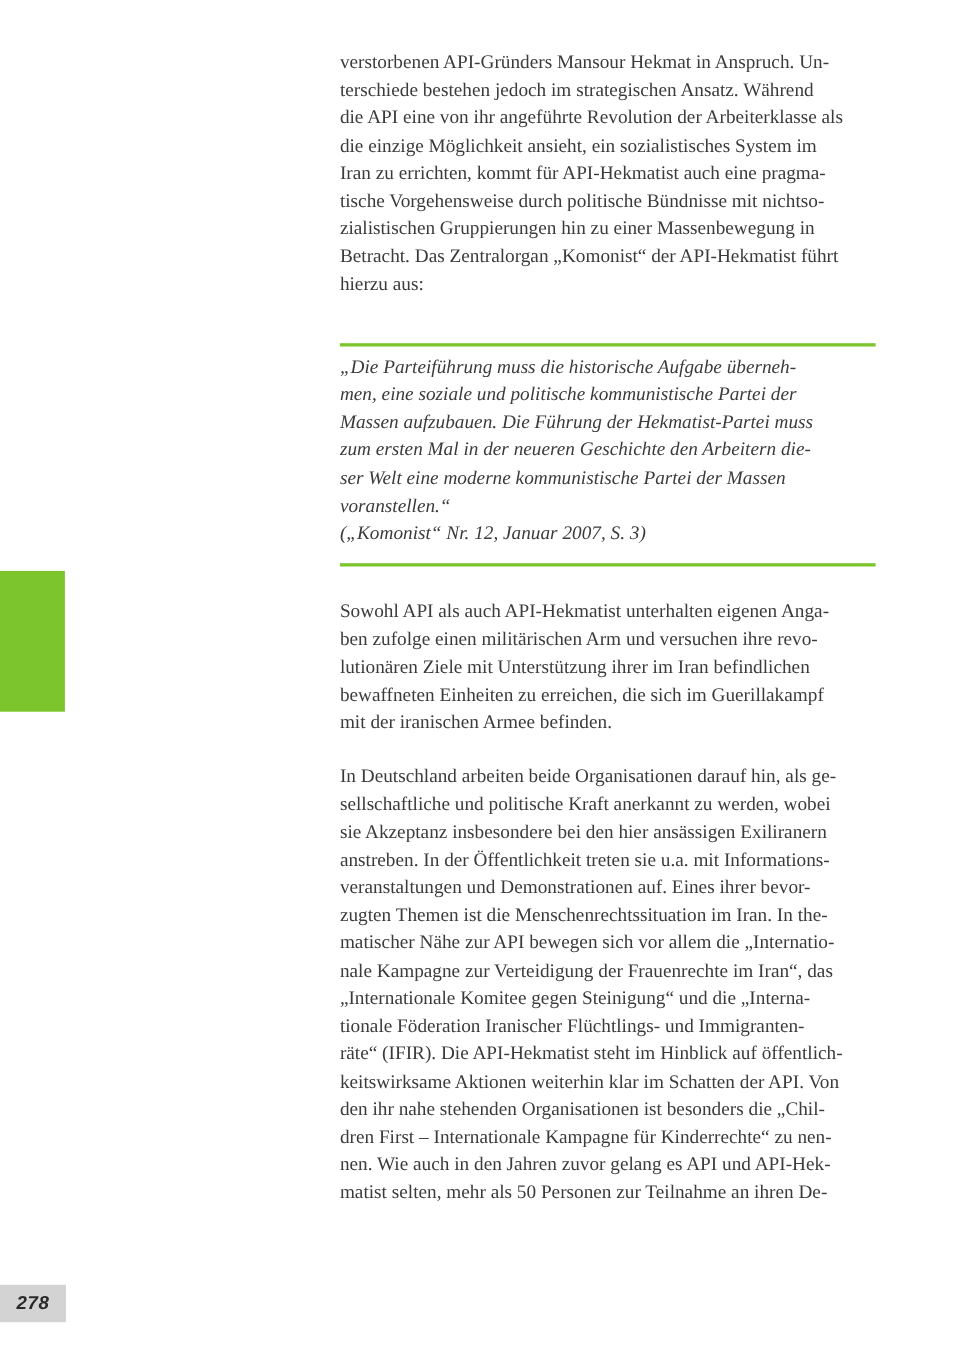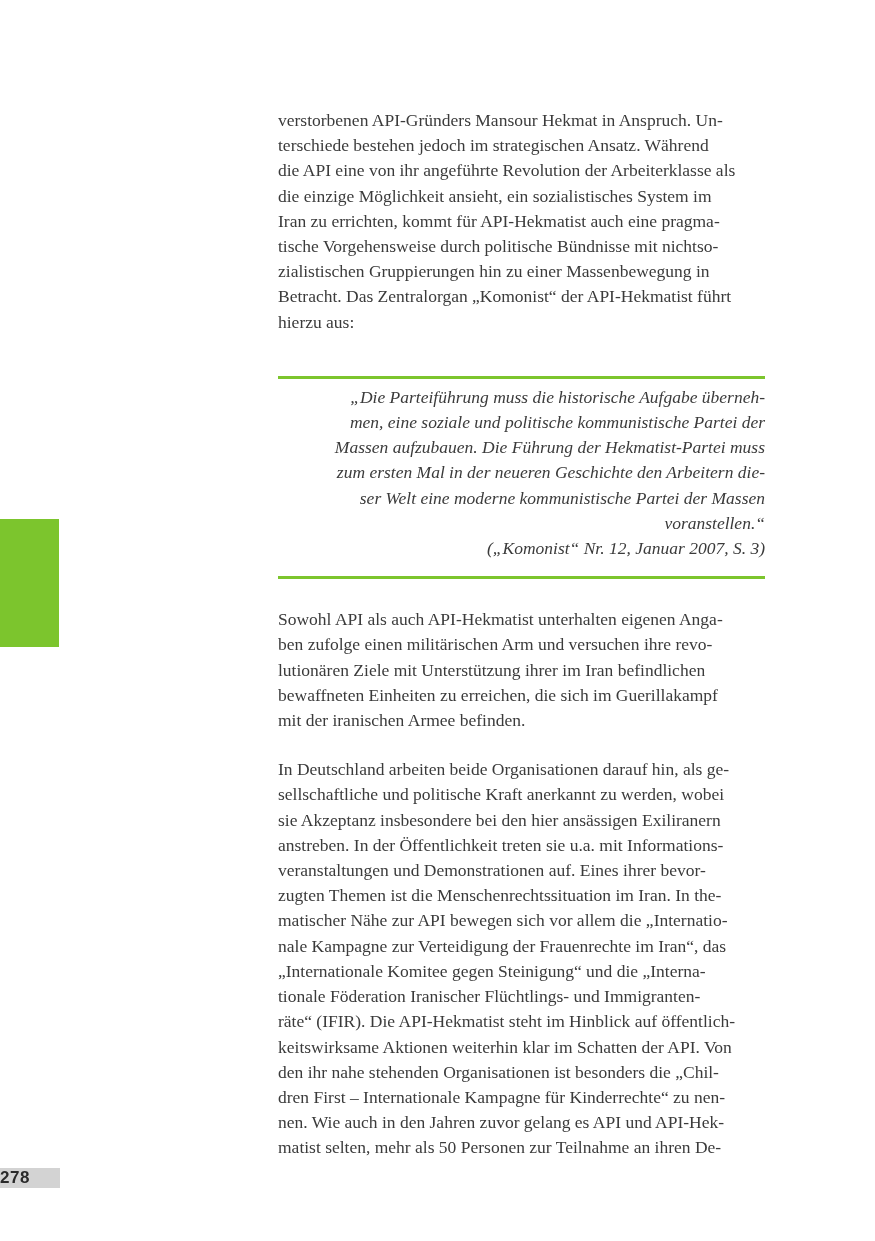--- a/index.html
+++ b/index.html
@@ -25,49 +25,49 @@
     top: 519px;
     width: 59px;
     height: 128px;
     background: var(--accent-green);
   }
   .page-number-box {
     position: absolute;
     left: 0;
     top: 1168px;
     width: 60px;
-    height: 20px;
+    height: 34px;
     background: var(--page-number-bg);
     display: flex;
     align-items: center;
-    justify-content: flex-start;
+    justify-content: center;
+    font-style: italic;
   }
   .page-number-box span {
     font-family: "Liberation Sans", "DejaVu Sans", sans-serif;
     font-weight: bold;
     font-size: 17px;
     color: var(--page-number-text);
     letter-spacing: 0.5px;
   }
   .text-column {
     position: absolute;
-    left: 278px;
+    left: 309px;
     top: 0;
     width: 487px;
-    padding-top: 108px;
+    padding-top: 44px;
   }
   .body-text, .quote-text, .quote-citation {
     font-size: 17.5px;
     line-height: 25.2px;
     white-space: pre-line;
     color: var(--text);
   }
   .quote-text, .quote-citation {
     font-style: italic;
-    text-align: right;
   }
   .rule {
     border: none;
     height: 3px;
     background: var(--accent-green);
     width: 100%;
   }
   .quote-block { margin-top: 41px; }
   .rule-top { margin-bottom: 6px; }
   .rule-bottom { margin-top: 15px; }

